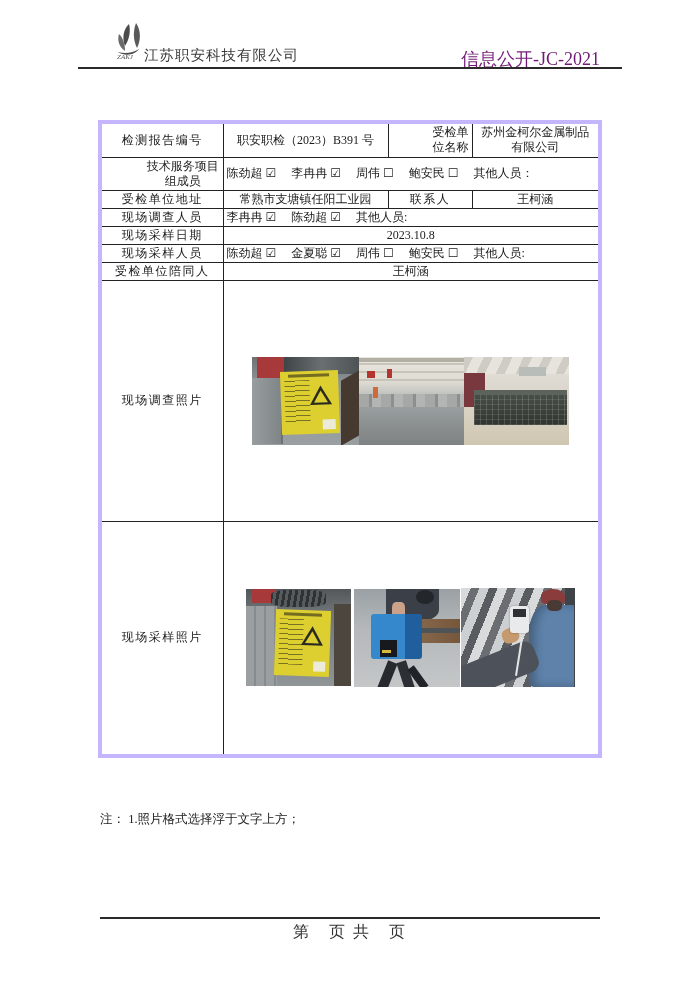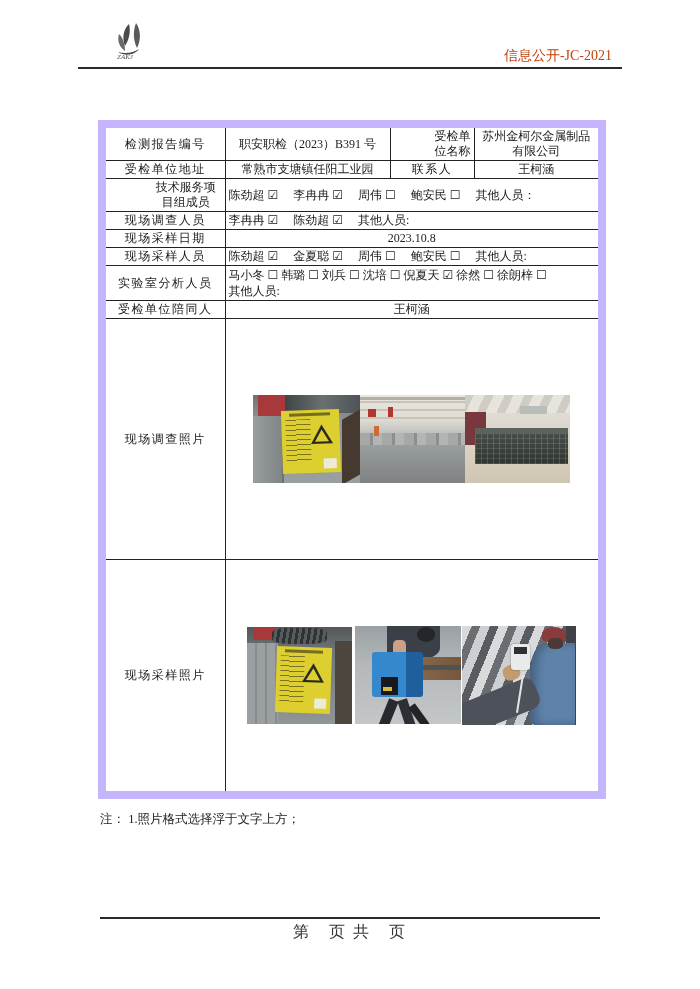--- a/index.html
+++ b/index.html
@@ -3,27 +3,27 @@
 <meta charset="utf-8">
 <style>
   html,body{margin:0;padding:0;}
   body{width:700px;height:989px;background:#ffffff;font-family:"Liberation Serif", serif;color:#1b1b1b;}
   .page{position:relative;width:700px;height:989px;background:#fff;overflow:hidden;}
 
   
   .hdr-line{position:absolute;left:78px;top:67px;width:544px;height:2px;background:#2a2a2a;}
   .logo{position:absolute;left:99px;top:22px;width:44px;height:38px;margin-left:10px;}
   .company{position:absolute;left:144px;top:46px;font-size:14.5px;color:#3a3a3a;letter-spacing:1px;}
-  .doccode{position:absolute;right:88px;top:47px;font-size:14px;color:#c2410c;}
+  .doccode{position:absolute;right:100px;top:47px;font-size:18px;color:#701a75;}
 
   
   .title{position:absolute;left:0;top:93px;width:100%;text-align:center;font-size:17.5px;font-weight:bold;letter-spacing:2px;color:#111;}
 
   
-  table.main{position:absolute;left:98px;top:120px;width:500px;border-collapse:collapse;table-layout:fixed;border:8px solid #c4b5fd;}
+  table.main{position:absolute;left:98px;top:120px;width:500px;border-collapse:collapse;table-layout:fixed;border:4px solid #c4b5fd;}
   table.main td, table.main th{border:1px solid #222;font-size:12px;font-weight:normal;padding:1px 3px;vertical-align:middle;line-height:1.25;color:#1b1b1b;}
   .h37{height:35px;} .h19{height:17px;} .hphoto1{height:241px;padding-left:20px;} .hphoto2{height:235px;}
   .lbl{text-align:center;letter-spacing:1.5px;}
   .lbl.tight{letter-spacing:0;padding-left:44px;}
   .ctr{text-align:center;}
   .lft{text-align:left;padding-left:8px;}
   .members span{margin-right:15px;white-space:nowrap;}
   .members.dense span{margin-right:3px;}
   .members .others{margin-right:0;}
   .two-line .others{display:block;margin-top:1px;}
@@ -109,63 +109,60 @@
 
   <div class="logo">
     <svg width="44" height="38" viewBox="0 0 44 38">
       <path d="M20 2 C14 8 13 16 16 24 C20 18 22 9 20 2 Z" fill="#4a4a4a"></path>
       <path d="M27 1 C24 9 24 18 28 26 C32 18 32 8 27 1 Z" fill="#5a5a5a"></path>
       <path d="M10 12 C8 18 10 25 16 29 C16 22 14 16 10 12 Z" fill="#6a6a6a"></path>
       <path d="M30 27 C24 31 16 32 9 30 C15 34 25 34 30 27 Z" fill="#4a4a4a"></path>
       <text x="8" y="37" font-size="7" font-style="italic" fill="#555" font-family="Liberation Serif, serif">ZAKJ</text>
     </svg>
   </div>
+  <div class="company">江苏职安科技有限公司</div>
   <div class="doccode">信息公开-JC-2021</div>
   <div class="hdr-line"></div>
 
 
   <table class="main">
     <colgroup>
         <col style="width:123px">
         <col style="width:165px">
         <col style="width:84px">
         <col style="width:128px">
       </colgroup>
     <tbody>
         <tr class="h37">
       <th class="lbl">检测报告编号</th>
       <td class="ctr">职安职检（2023）B391 号</td>
       <th class="lbl tight">受检单位名称</th>
       <td class="ctr">苏州金柯尔金属制品有限公司</td>
     </tr>
     <tr class="h19">
+      <th class="lbl tight">技术服务项目组成员</th>
+      <td class="lft members" colspan="3"><span>陈劲超 ☑</span><span>李冉冉 ☑</span><span>周伟 ☐</span><span>鲍安民 ☐</span><span class="others">其他人员：</span></td>
+    </tr>
+    <tr class="h19">
       <th class="lbl">受检单位地址</th>
       <td class="ctr">常熟市支塘镇任阳工业园</td>
       <th class="lbl">联系人</th>
       <td class="ctr">王柯涵</td>
     </tr>
     <tr class="h19">
-      <th class="lbl tight">技术服务项目组成员</th>
-      <td class="lft members" colspan="3"><span>陈劲超 ☑</span><span>李冉冉 ☑</span><span>周伟 ☐</span><span>鲍安民 ☐</span><span class="others">其他人员：</span></td>
-    </tr>
-    <tr class="h19">
       <th class="lbl">现场调查人员</th>
       <td class="lft members" colspan="3"><span>李冉冉 ☑</span><span>陈劲超 ☑</span><span class="others">其他人员:</span></td>
     </tr>
     <tr class="h19">
       <th class="lbl">现场采样日期</th>
       <td class="ctr" colspan="3">2023.10.8</td>
     </tr>
     <tr class="h19">
       <th class="lbl">现场采样人员</th>
       <td class="lft members" colspan="3"><span>陈劲超 ☑</span><span>金夏聪 ☑</span><span>周伟 ☐</span><span>鲍安民 ☐</span><span class="others">其他人员:</span></td>
-    </tr>
-    <tr class="h37">
-      <th class="lbl">实验室分析人员</th>
-      <td class="lft members dense two-line" colspan="3"><span>马小冬 ☐</span><span>韩璐 ☐</span><span>刘兵 ☐</span><span>沈培 ☐</span><span>倪夏天 ☑</span><span>徐然 ☐</span><span>徐朗梓 ☐</span><span class="others">其他人员:</span></td>
     </tr>
     <tr class="h19">
       <th class="lbl">受检单位陪同人</th>
       <td class="ctr" colspan="3">王柯涵</td>
     </tr>
     <tr class="hphoto1">
       <th class="lbl">现场调查照片</th>
       <td colspan="3">
         <div class="strip">
           <div class="ph s1a phA">

